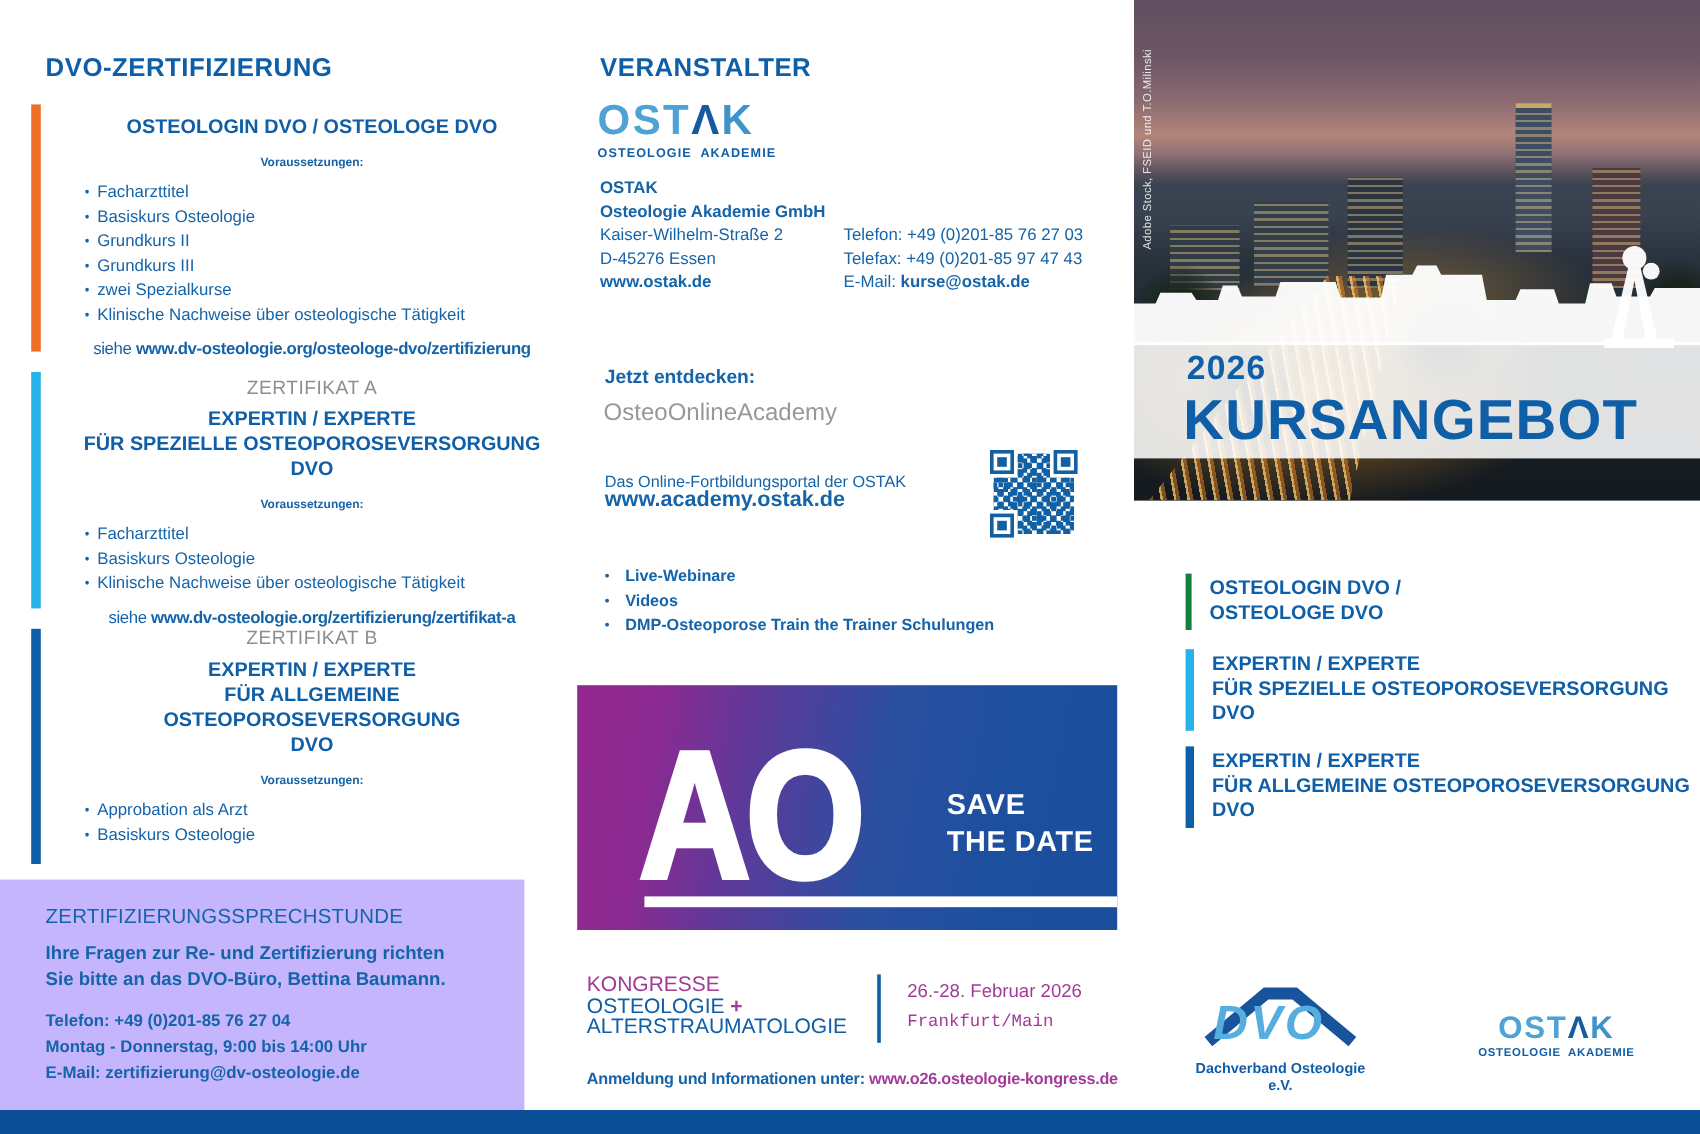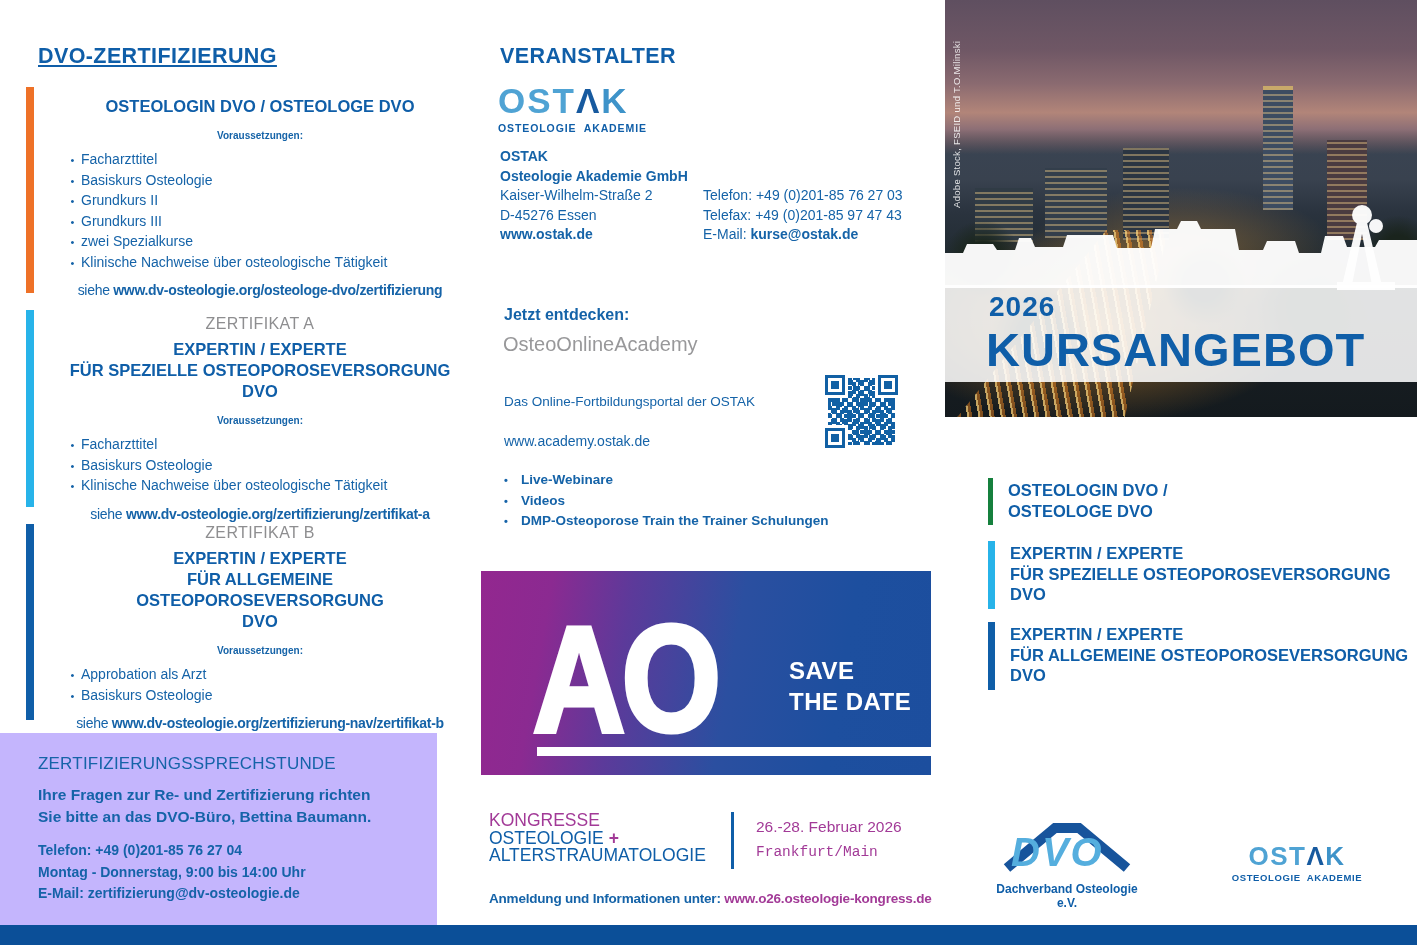--- a/index.html
+++ b/index.html
@@ -34,21 +34,21 @@
   .ostak-logo { position:absolute; left:498px; top:84px; }
   .ostak-word { font-size:35px; font-weight:bold; letter-spacing:2px; line-height:34px; }
   .lp1 { color:#4fa3d4; } .lp2 { color:#175a9f; } .lp3 { color:#3e93c9; }
   .ostak-sub { font-size:10.5px; font-weight:bold; letter-spacing:.9px; color:#0f5ea8; white-space:pre; margin-top:4px; }
   .addr-left  { position:absolute; left:500px; top:147px; font-size:14px; line-height:19.5px; }
   .addr-right { position:absolute; left:703px; top:186px; font-size:14px; line-height:19.5px; }
   .bold { font-weight:bold; }
   .discover-heading { position:absolute; left:504px; top:306px; font-size:16px; font-weight:bold; }
   .brand { position:absolute; left:503px; top:333px; font-size:20px; color:#98989a; }
   .desc  { position:absolute; left:504px; top:394px; font-size:13.5px; }
-  .aurl  { position:absolute; left:504px; top:433px; font-size:14px; font-weight:normal; }
+  .aurl  { position:absolute; left:504px; top:406px; font-size:18px; font-weight:bold; }
   .dbullets { position:absolute; left:504px; top:470px; font-weight:bold; }
   .dbullets .brow { font-size:13.5px; }
 
   
   .qr { position:absolute; left:825px; top:375px; width:73px; height:73px; background:#fff; }
   .qr .noise { position:absolute; inset:3px;
     background:
       repeating-conic-gradient(#1160a4 0 25%, transparent 0 50%) 0px 0px/8px 8px,
       repeating-conic-gradient(#1160a4 0 25%, #fff 0 50%) 3px 2px/11px 11px; }
   .qf { position:absolute; width:20px; height:20px; border:3.5px solid #1160a4; background:#fff; box-shadow:0 0 0 3px #fff; }
@@ -120,21 +120,21 @@
   .dvo-cap { font-size:12px; font-weight:bold; color:#0f5ea8; }
   .ostak-sm { position:absolute; left:1222px; top:843px; width:150px; text-align:center; }
   .ostak-sm .w { font-size:26px; font-weight:bold; letter-spacing:1.5px; line-height:26px; }
   .ostak-sm .s { font-size:9.5px; font-weight:bold; letter-spacing:.6px; color:#0f5ea8; white-space:pre; margin-top:3px; }
 </style>
 </head>
 <body>
 
 <div class="page">
 
-  <div class="panel-title" style="left:38px; top:44px;text-decoration:underline;">DVO-ZERTIFIZIERUNG</div>
+  <div class="panel-title" style="left:38px; top:44px;">DVO-ZERTIFIZIERUNG</div>
 
   <section class="cert s1">
     <div class="sec-title">OSTEOLOGIN DVO / OSTEOLOGE DVO</div>
     <div class="prereq">Voraussetzungen:</div>
     <div class="brow">
         <span class="dot">•</span>
         <span>Facharzttitel</span>
       </div>
     <div class="brow">
         <span class="dot">•</span>
@@ -190,21 +190,20 @@
     </div>
     <div class="prereq">Voraussetzungen:</div>
     <div class="brow">
         <span class="dot">•</span>
         <span>Approbation als Arzt</span>
       </div>
     <div class="brow">
         <span class="dot">•</span>
         <span>Basiskurs Osteologie</span>
       </div>
-    <div class="see"><span>siehe</span> <span class="link">www.dv-osteologie.org/zertifizierung-nav/zertifikat-b</span></div>
   </section>
 
   <div class="consult">
     <div class="consult-title">ZERTIFIZIERUNGSSPRECHSTUNDE</div>
     <div class="consult-intro">
       <div>Ihre Fragen zur Re- und Zertifizierung richten</div>
       <div>Sie bitte an das DVO-Büro, Bettina Baumann.</div>
     </div>
     <div class="consult-details">
       <div>Telefon: +49 (0)201-85 76 27 04</div>

